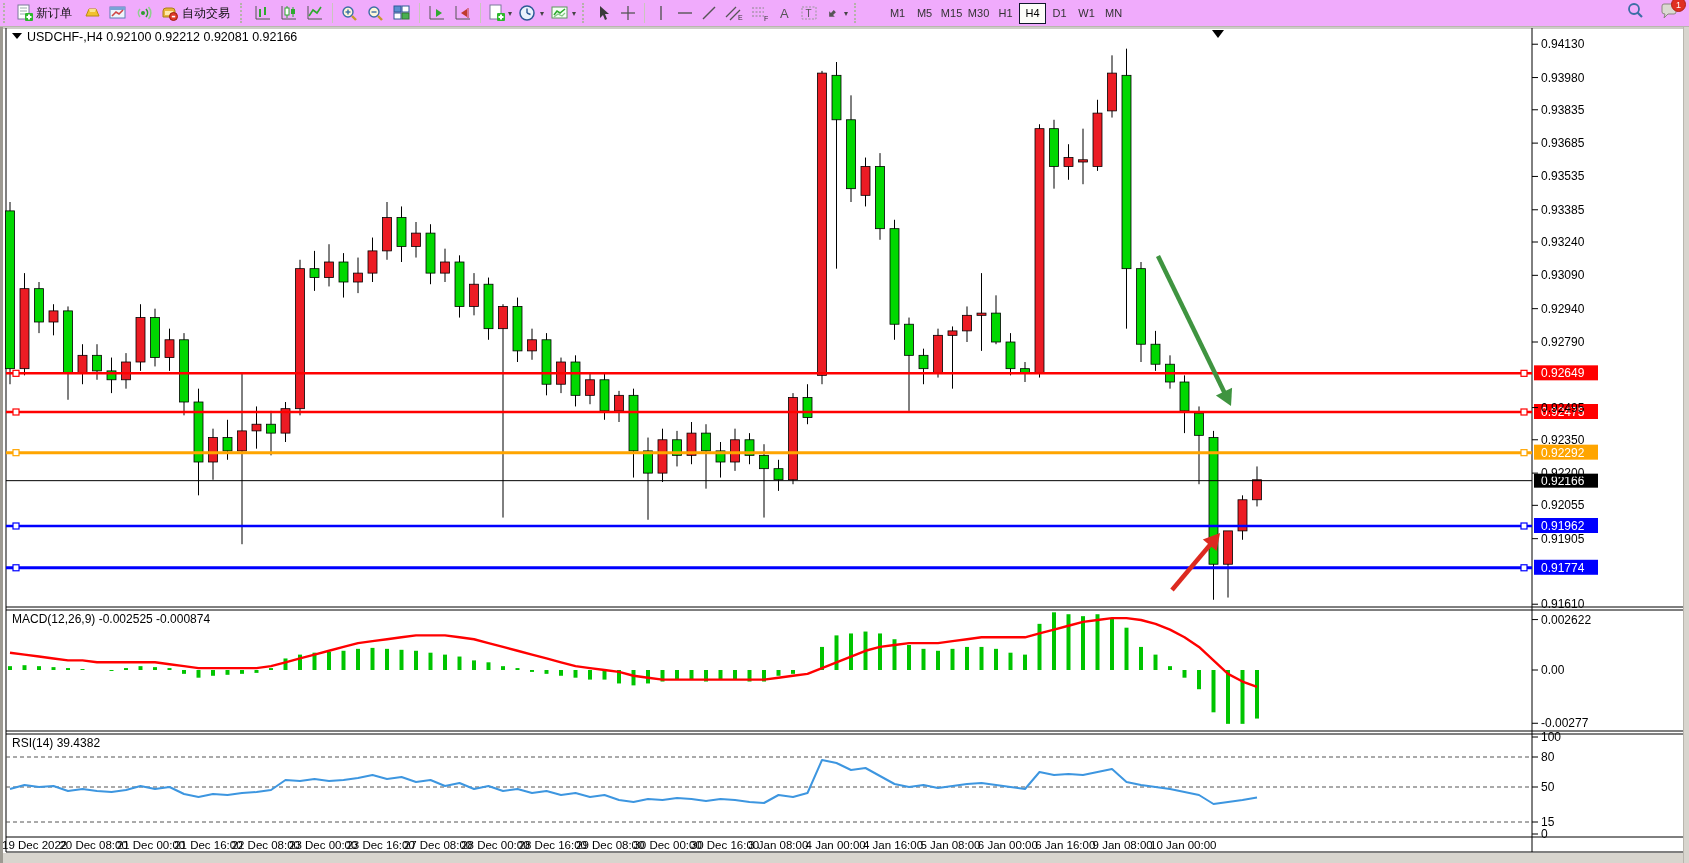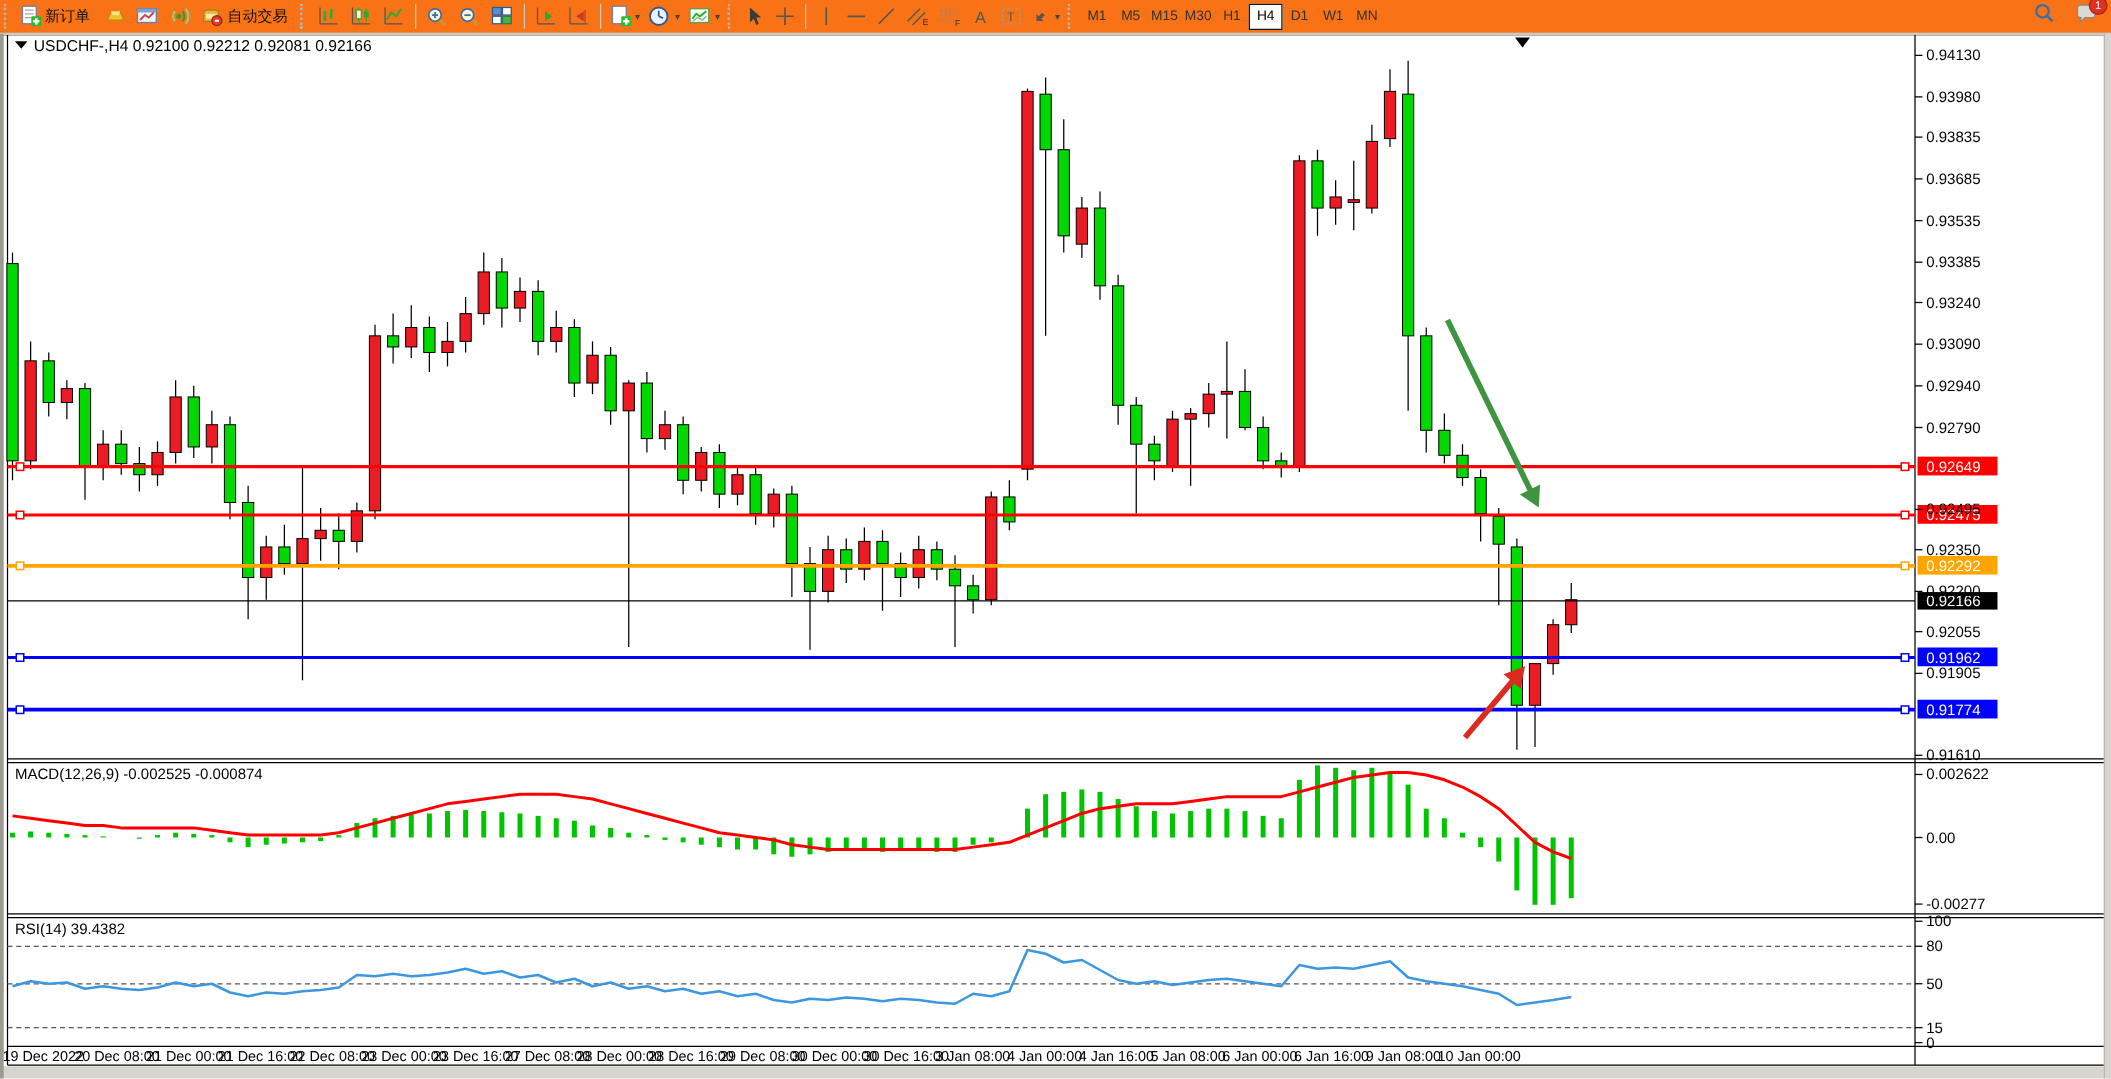--- a/index.html
+++ b/index.html
@@ -1,19 +1,19 @@
 <!DOCTYPE html>
 <html><head>
 <meta charset="utf-8">
 <style>
   html,body{margin:0;padding:0;background:#d8d5ce;}
   #app{position:relative;width:1689px;height:863px;background:#fff;overflow:hidden;
        font-family:"Liberation Sans","DejaVu Sans",sans-serif;}
   
-  #toolbar{position:absolute;left:0;top:0;width:1689px;height:27px;background:#f97316;
+  #toolbar{position:absolute;left:0;top:0;width:1689px;height:27px;background:#f0abfc;
            border-bottom:1px solid #b9b6ae;display:flex;align-items:center;box-sizing:border-box;}
   .tb-grip{width:5px;height:20px;margin:0 3px;border-left:2px dotted #b5b2a9;}
   .tb-sep{width:1px;height:20px;background:#c9c6bd;margin:0 4px;}
   .tb-btn{height:23px;min-width:24px;display:flex;align-items:center;justify-content:center;
           padding:0 2px;box-sizing:border-box;border:1px solid transparent;border-radius:2px;}
   .tb-btn svg{display:block;}
   .tb-label{font-size:12px;color:#111;margin:0 4px 0 2px;white-space:nowrap;}
   .tb-caret{font-size:8px;color:#444;margin-left:2px;}
   .tf-btn{height:21px;min-width:27px;display:flex;align-items:center;justify-content:center;
           font-size:11px;color:#333;border:1px solid transparent;box-sizing:border-box;}
@@ -295,21 +295,21 @@
       <span>
         <svg width="18" height="18">
             <path d="M4 10 L8 6 L8 8.5 L12 8.5 L12 11.5 L8 11.5 L8 14 Z" fill="#555" transform="rotate(-45 8 10)"></path>
           </svg>
       </span>
       <span class="tb-caret">▾</span>
     </div>
 
     <div class="tb-grip"></div>
 
-    <div id="tf-bar" style="display:flex;">
+    <div id="tf-bar" style="display:flex;margin-left:20px;">
         <div class="tf-btn">M1</div>
         <div class="tf-btn">M5</div>
         <div class="tf-btn">M15</div>
         <div class="tf-btn">M30</div>
         <div class="tf-btn">H1</div>
         <div class="tf-btn active">H4</div>
         <div class="tf-btn">D1</div>
         <div class="tf-btn">W1</div>
         <div class="tf-btn">MN</div>
       </div>

